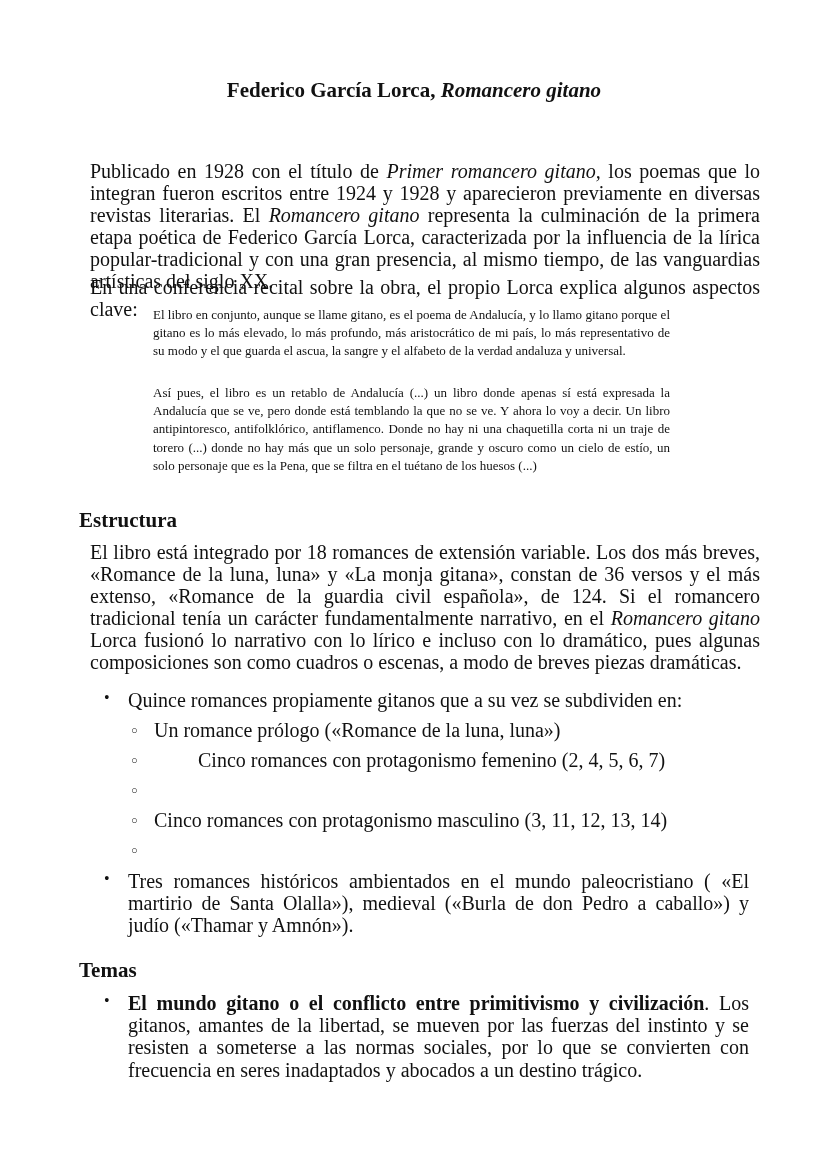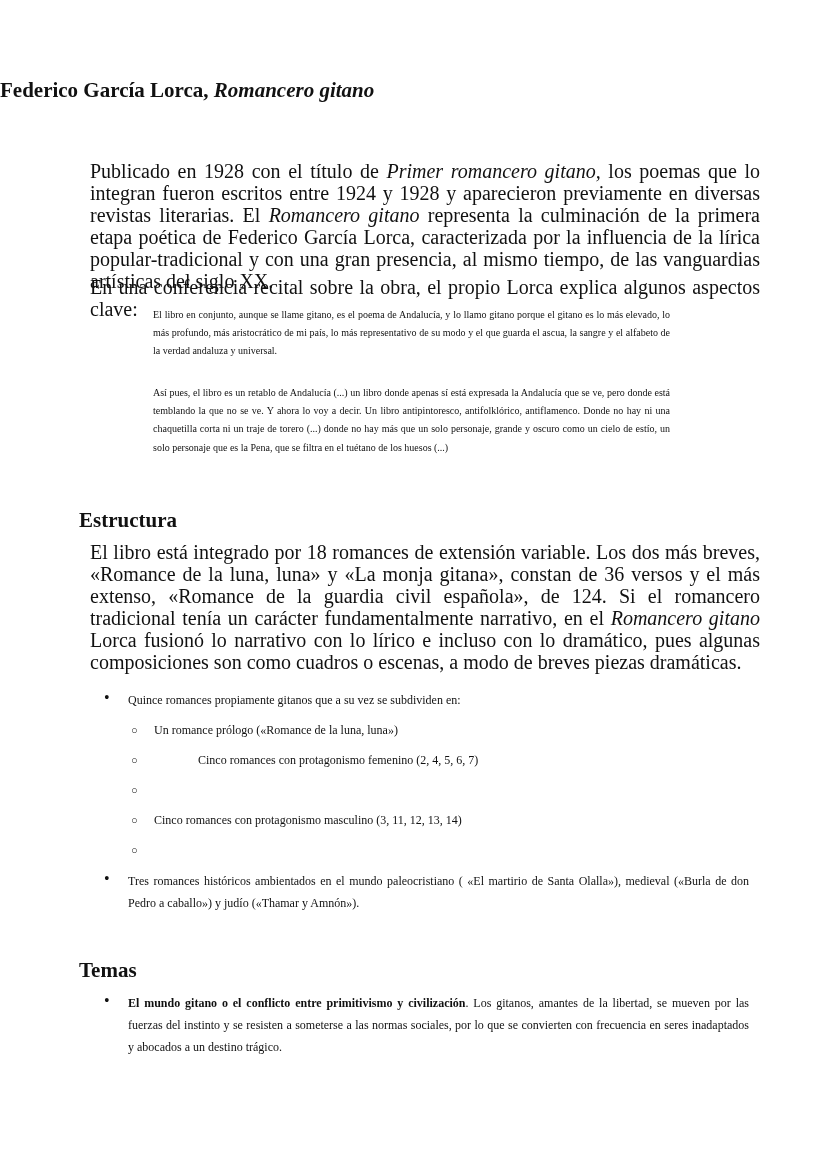--- a/index.html
+++ b/index.html
@@ -1,28 +1,28 @@
 <!DOCTYPE html>
 <html><head>
 <meta charset="utf-8">
 <style>
   html, body { margin:0; padding:0; background:#ffffff; }
   body { width:828px; height:1171px; position:relative; overflow:hidden;
          font-family:"Liberation Serif", serif; color:#111; }
   .page { position:absolute; left:0; top:0; width:828px; height:1171px; }
-  .title { position:absolute; left:0; width:828px; top:78px; 
+  .title { position:absolute; left:0; width:828px; top:78px; text-align:center;
            font-size:21px; font-weight:bold; }
   .title i { font-style:italic; }
   .p { position:absolute; left:90px; width:670px; font-size:20px; line-height:22px;
        text-align:justify; }
   .p i { font-style:italic; }
-  .quote { position:absolute; left:153px; width:517px; font-size:10px; line-height:18.2px;
+  .quote { position:absolute; left:153px; width:517px; font-size:13px; line-height:18.2px;
            text-align:justify; }
   .h2 { position:absolute; left:79px; font-size:21px; font-weight:bold; }
-  .li { position:absolute; font-size:12px; line-height:22.2px; text-align:justify; }
+  .li { position:absolute; font-size:20px; line-height:22.2px; text-align:justify; }
   .bullet { position:absolute; font-size:16px; }
   .circle { position:absolute; font-size:11px; }
 </style>
 </head>
 <body>
 
 <div class="page">
 
   <div class="title"><span>Federico García Lorca, </span><i>Romancero gitano</i></div>
 

